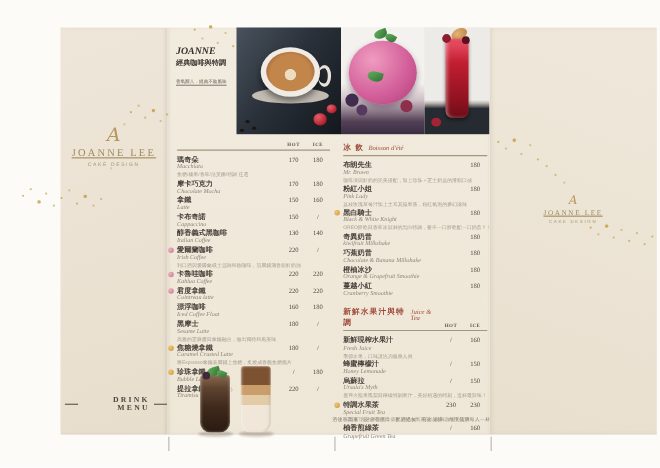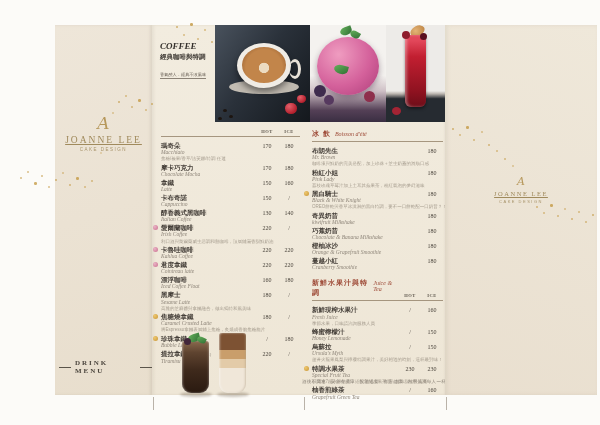--- a/index.html
+++ b/index.html
@@ -19,21 +19,21 @@
   .mono{font-family:"DejaVu Serif",serif;font-style:italic;color:#b6975a;}
   .brand-left .mono{font-size:17px;}
   .brand-right .mono{font-size:11px;}
   .bname{font-family:"Liberation Serif",serif;letter-spacing:2px;margin-top:2px;text-decoration:underline;}
   .brand-left .bname{font-size:9.5px;}
   .brand-right .bname{font-size:6.5px;letter-spacing:1.5px;}
   .bsub{letter-spacing:1.5px;margin-top:2px;color:#a8946b;}
   .brand-left .bsub{font-size:4.5px;}
   .brand-right .bsub{font-size:4px;}
   .drinkmenu{position:absolute;bottom:20px;left:4px;right:0;display:flex;align-items:center;
-             justify-content:center;gap:4px;}
+             justify-content:center;gap:4px;text-align:right;}
   .dm-label{font-family:"Liberation Serif",serif;font-size:7px;letter-spacing:2px;color:#4c463e;font-weight:bold;}
   .dm-rule{width:13px;height:1px;background:#5a544a;}
   
   .intro{position:absolute;left:8px;top:16px;width:56px;}
   .intro-t{font-family:"Liberation Serif",serif;font-style:italic;font-weight:bold;font-size:9px;color:#332f2b;}
   .intro-s{font-size:6.5px;font-weight:bold;margin-top:2px;color:#3b3631;}
   .intro-g{font-size:4.2px;margin-top:5px;color:#6b6258;display:inline-block;
            border-bottom:0.8px solid #8b8276;padding-bottom:1px;white-space:nowrap;}
   
   .photos{position:absolute;left:63px;top:0;width:230px;height:97px;display:flex;}
@@ -112,21 +112,21 @@
     <div class="drinkmenu">
       <span class="dm-rule"></span>
       <span class="dm-label">DRINK MENU</span>
       <span class="dm-rule"></span>
     </div>
   </div>
 
   <div class="panel panel-mid">
 
     <div class="intro">
-      <div class="intro-t">COFFEE</div>
+      <div class="intro-t">JOANNE</div>
       <div class="intro-s">經典咖啡與特調</div>
       <div class="intro-g">香氣醉人．經典不敗風味</div>
     </div>
 
     <div class="photos">
       <div class="ph ph1">
         <div class="saucer"></div>
         <div class="cup"></div>
         <div class="cup-handle"></div>
         <div class="berry" style="left:70px;top:78px;width:12px;height:11px;"></div>

